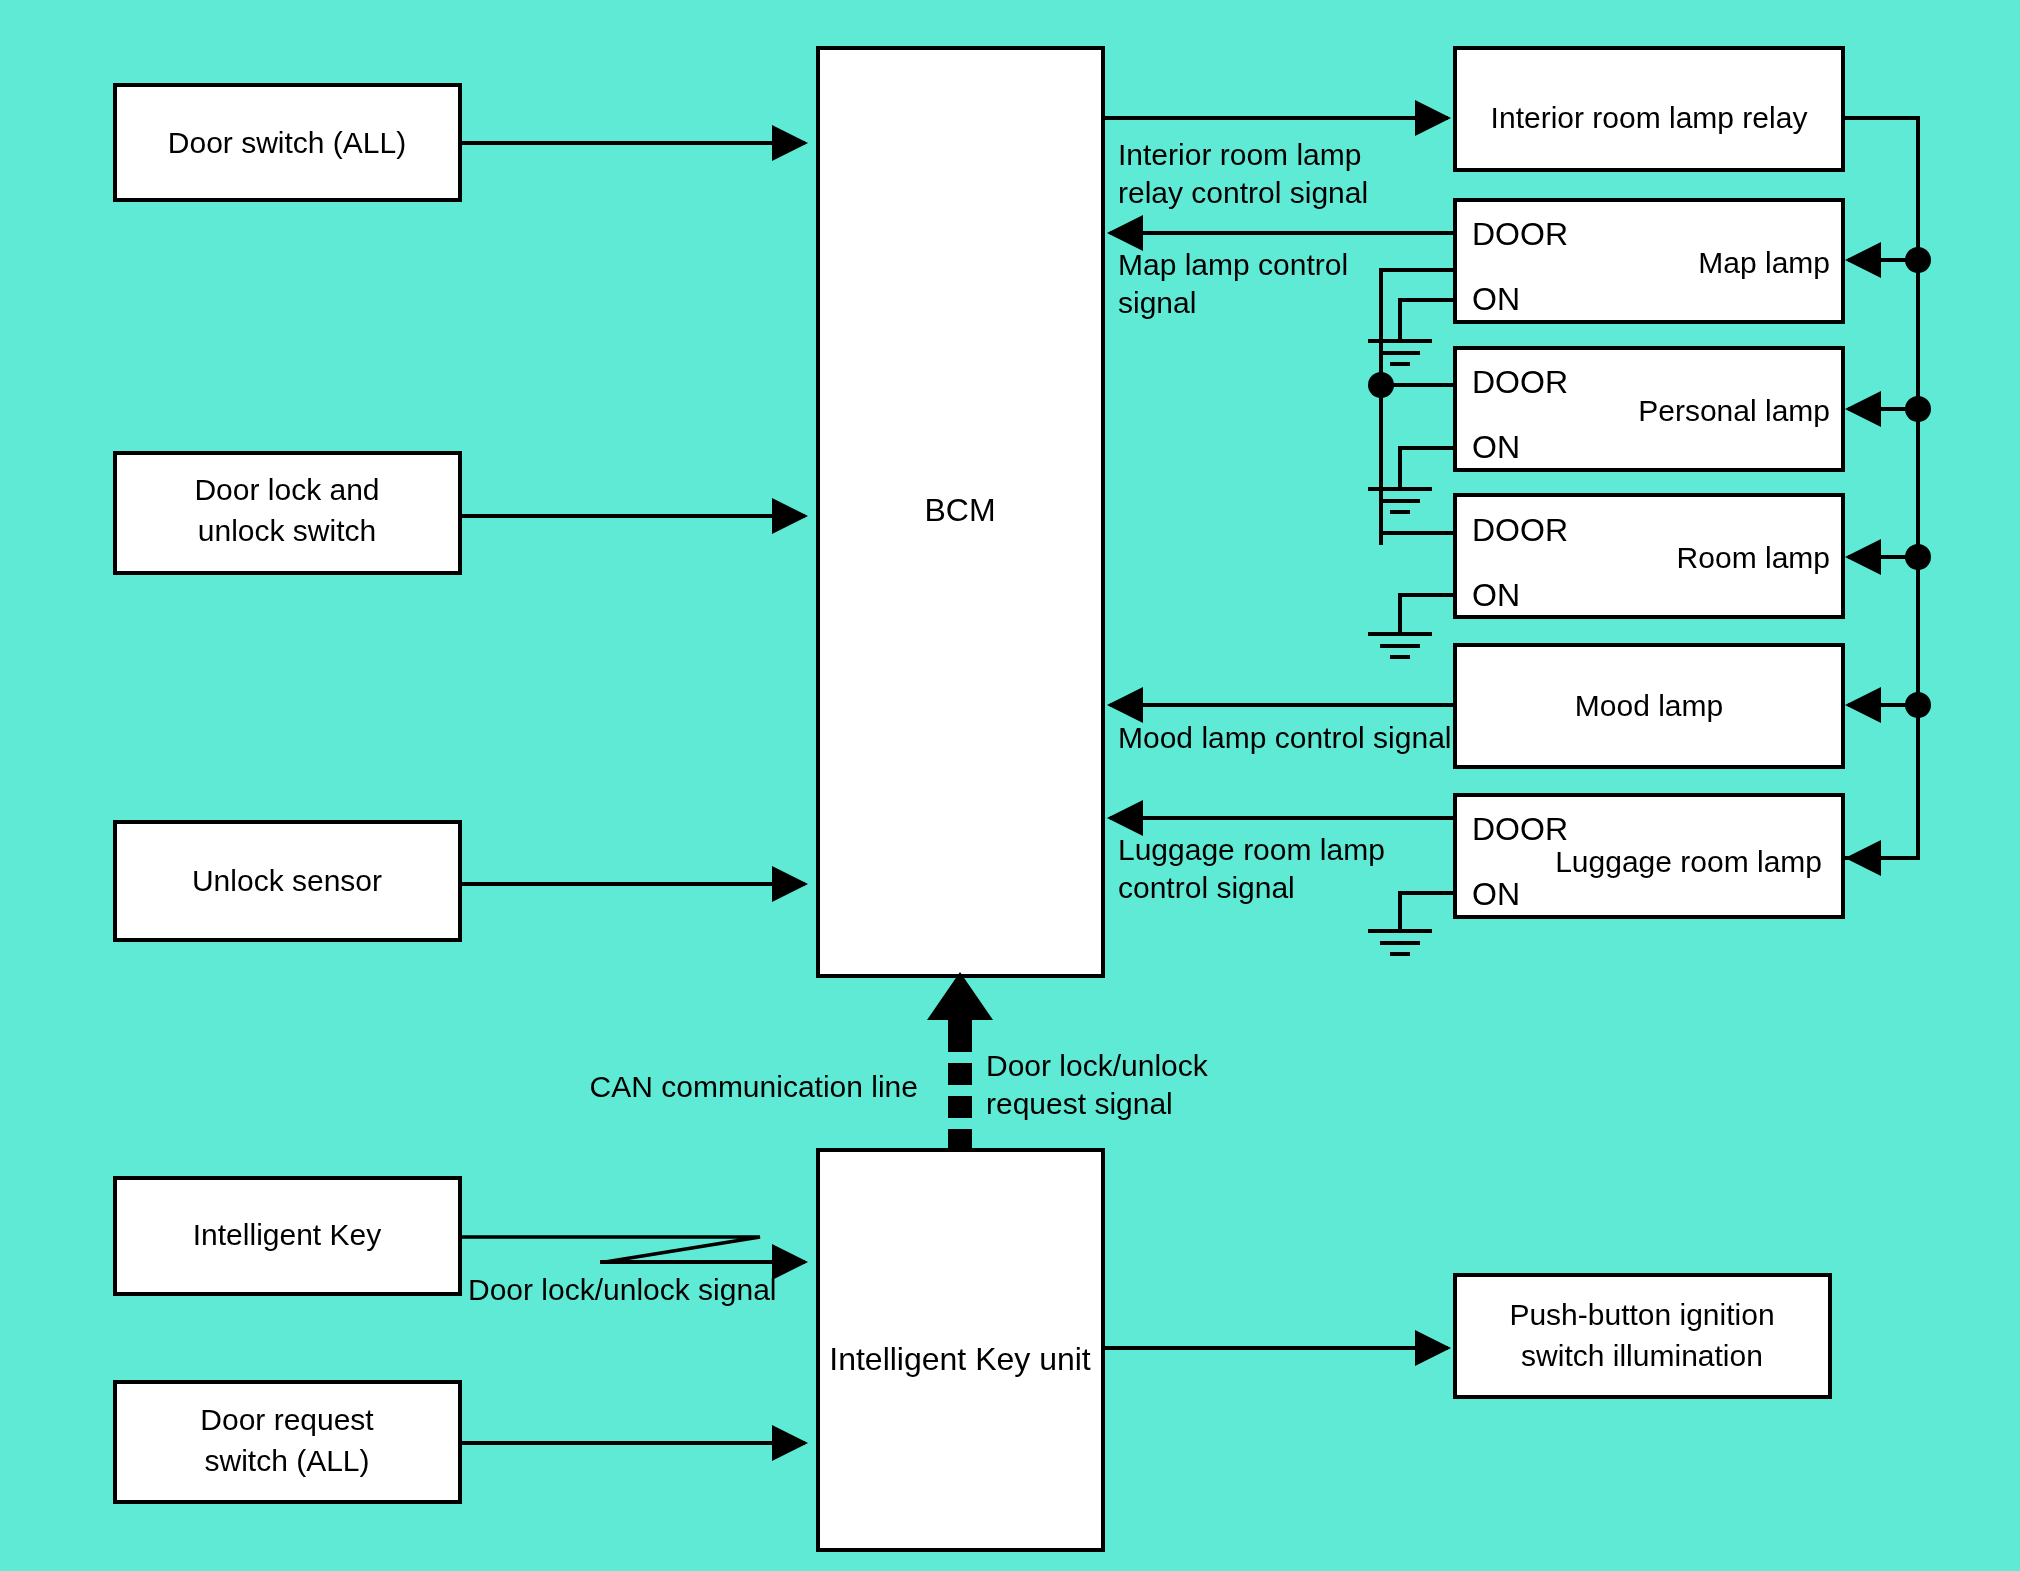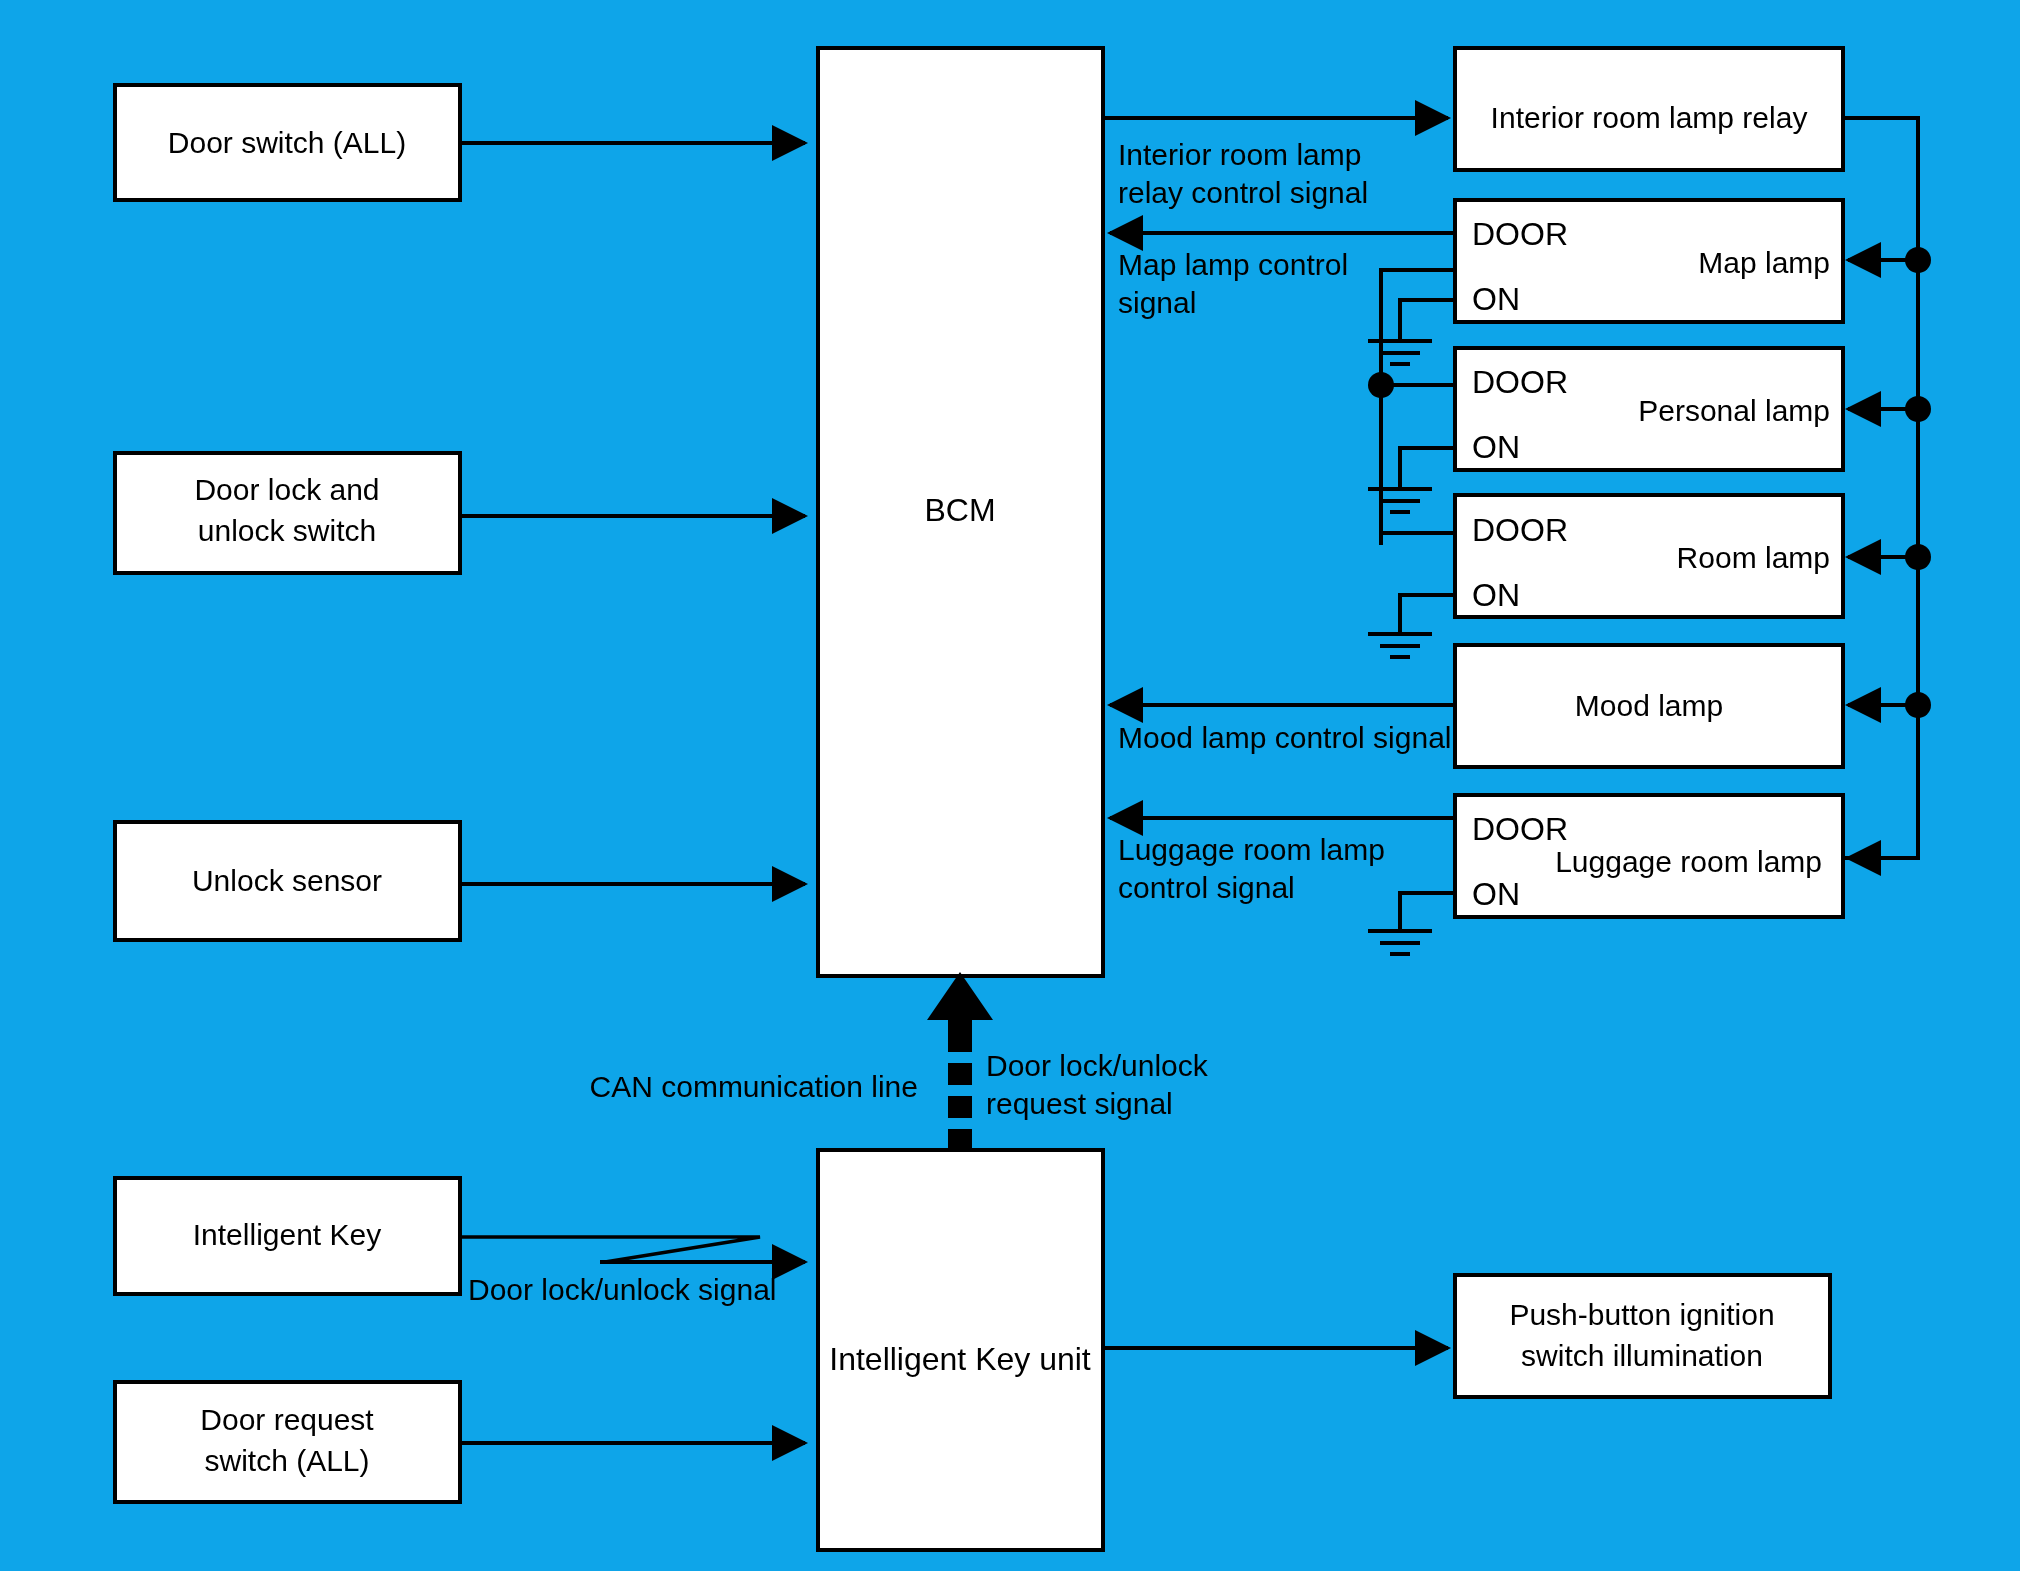--- a/index.html
+++ b/index.html
@@ -8,21 +8,21 @@
     padding: 0;
     background: #ffffff;
   }
   body {
     font-family: "Liberation Sans", sans-serif;
   }
   #stage {
     position: relative;
     width: 2020px;
     height: 1571px;
-    background: #0ea5e9;
+    background: #5eead4;
     overflow: hidden;
   }
   #diagram-svg {
     position: absolute;
     left: 0;
     top: 0;
     width: 2020px;
     height: 1571px;
   }
   .box-rect {

